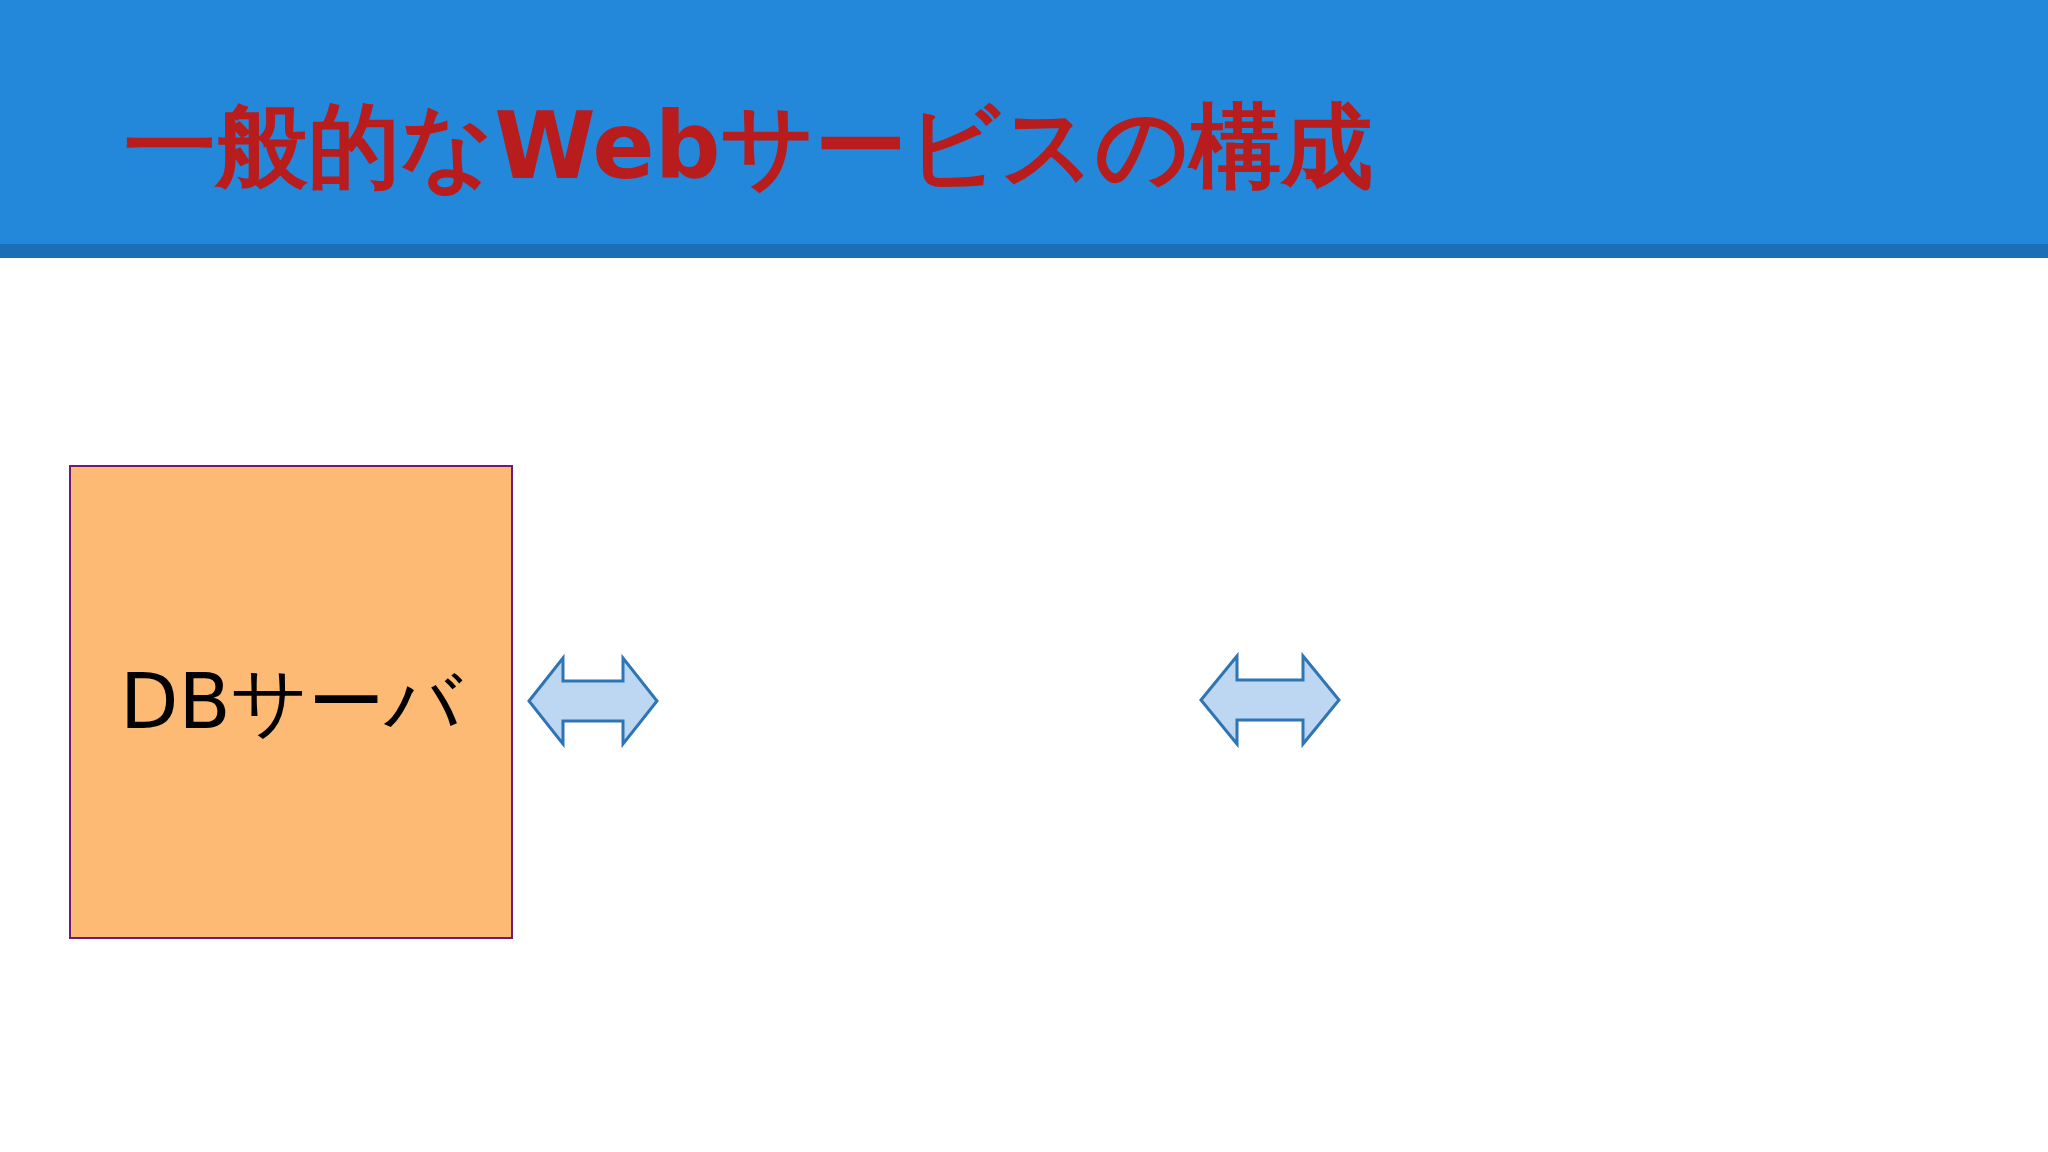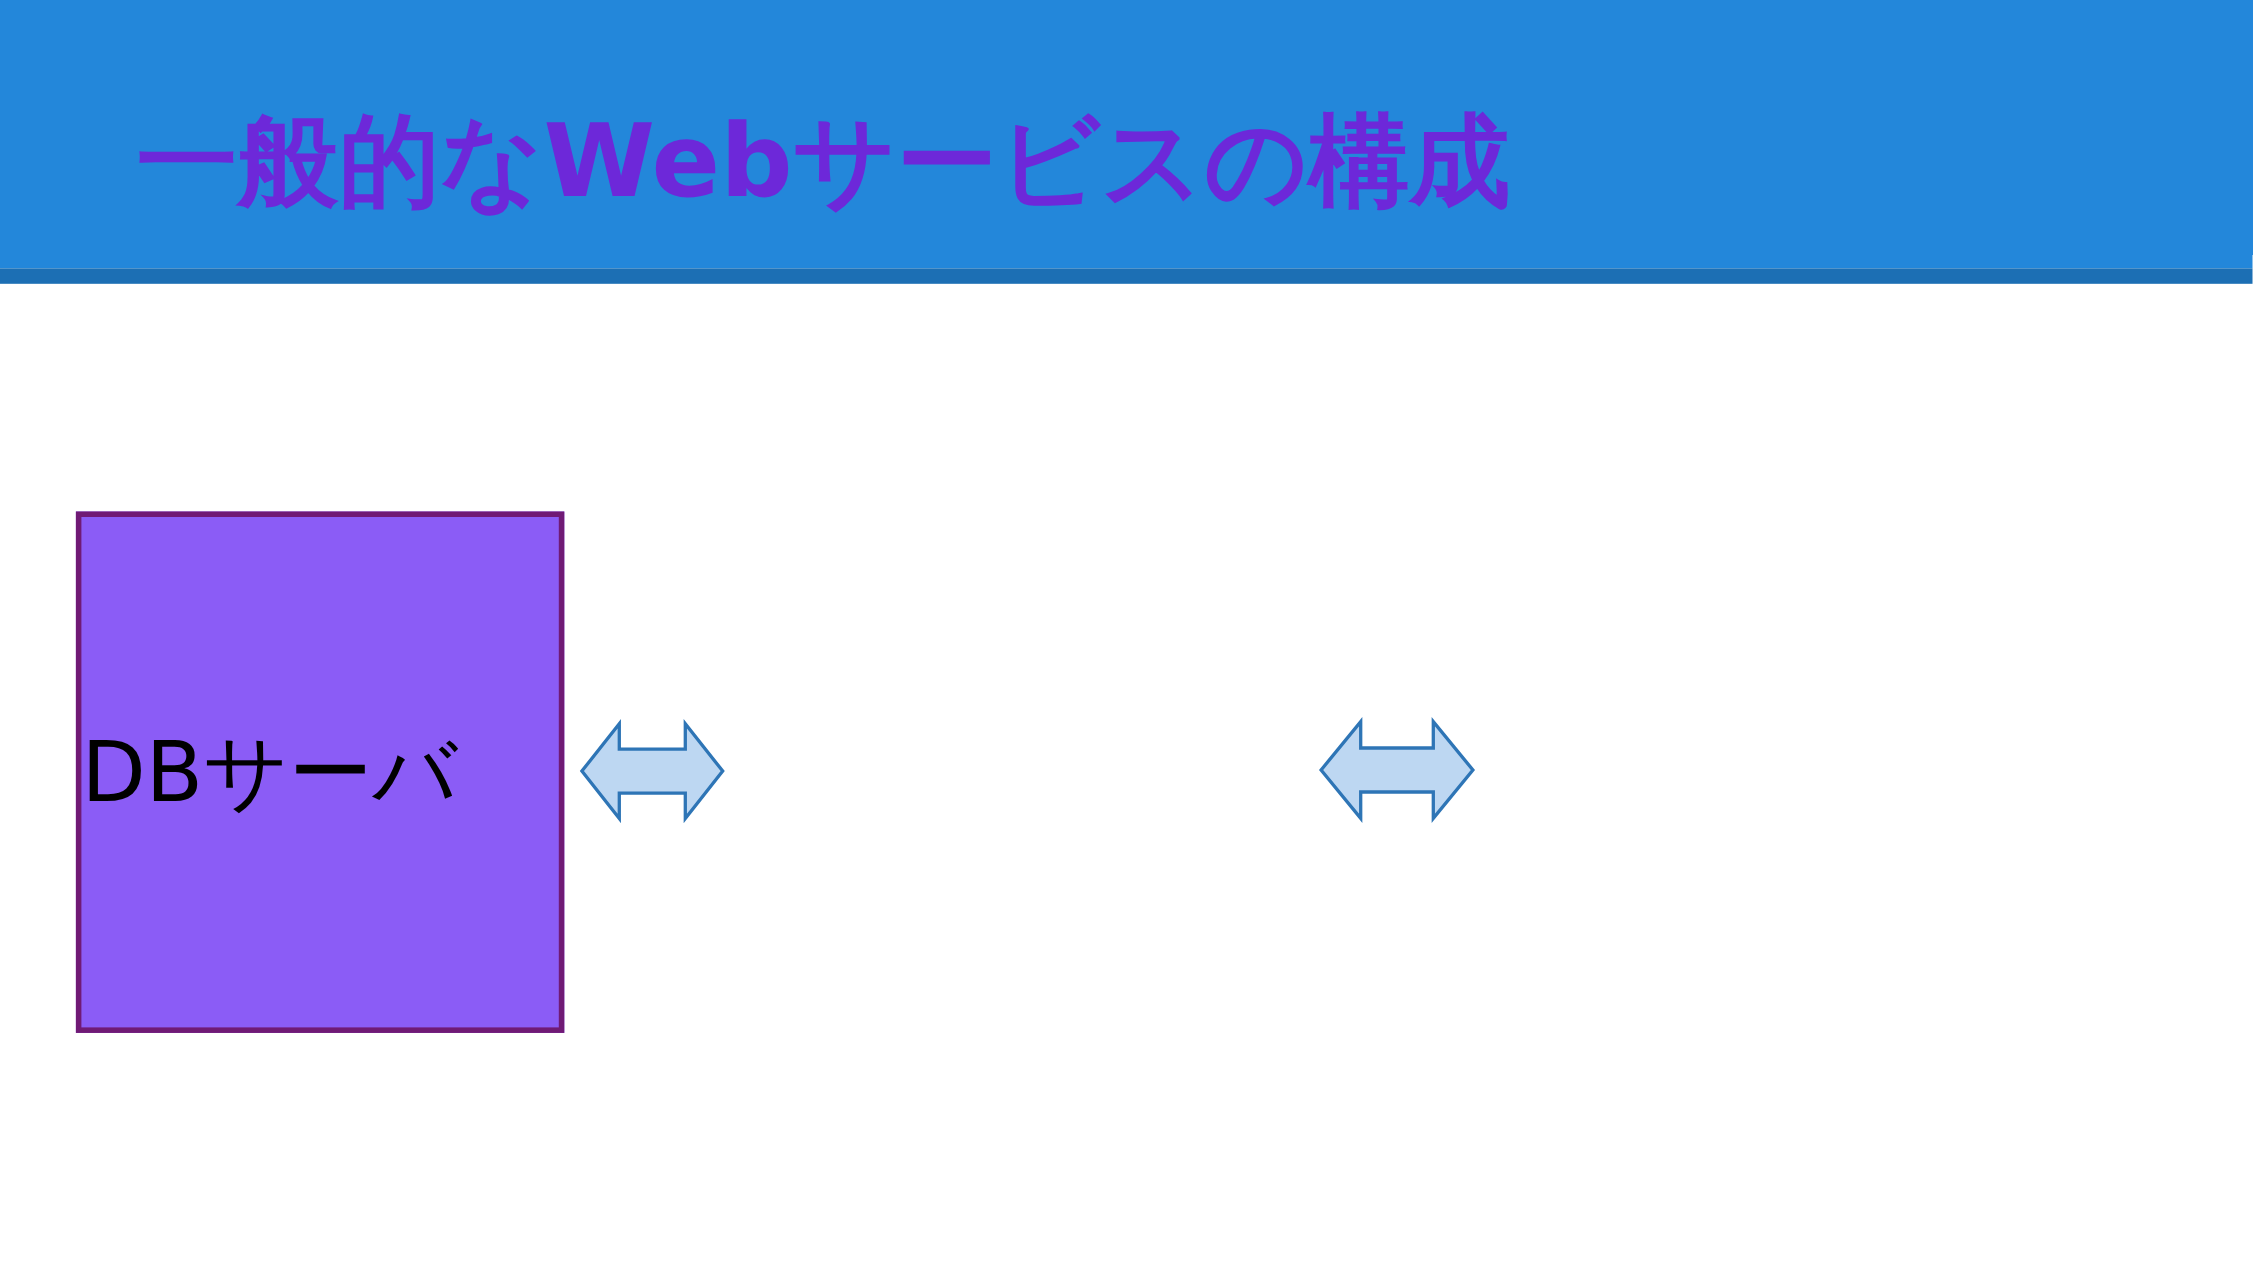--- a/index.html
+++ b/index.html
@@ -40,45 +40,45 @@
     background: #1C6FB4;
   }
 
   .slide-title {
     position: absolute;
     left: 124px;
     top: 92px;
     width: 1800px;
     height: 110px;
     line-height: 110px;
-    color: #6d28d9;
+    color: #b91c1c;
     font-family: "DejaVu Sans", "Liberation Sans", sans-serif;
     font-weight: bold;
     font-size: 92px;
     letter-spacing: 0px;
     white-space: nowrap;
   }
 
   
   .diagram {
     position: absolute;
     left: 0;
     top: 258px;
     width: 2048px;
     height: 894px;
   }
 
   .node-box {
     position: absolute;
     box-sizing: border-box;
-    background: #8b5cf6;
-    border: 5px solid #701a75;
+    background: #fdba74;
+    border: 2px solid #701a75;
     display: flex;
     align-items: center;
-    justify-content: flex-start;
+    justify-content: center;
   }
 
   .node-label {
     color: #000000;
     font-family: "DejaVu Sans", "Liberation Sans", sans-serif;
     font-weight: normal;
     font-size: 76px;
     line-height: 1;
     white-space: nowrap;
   }

